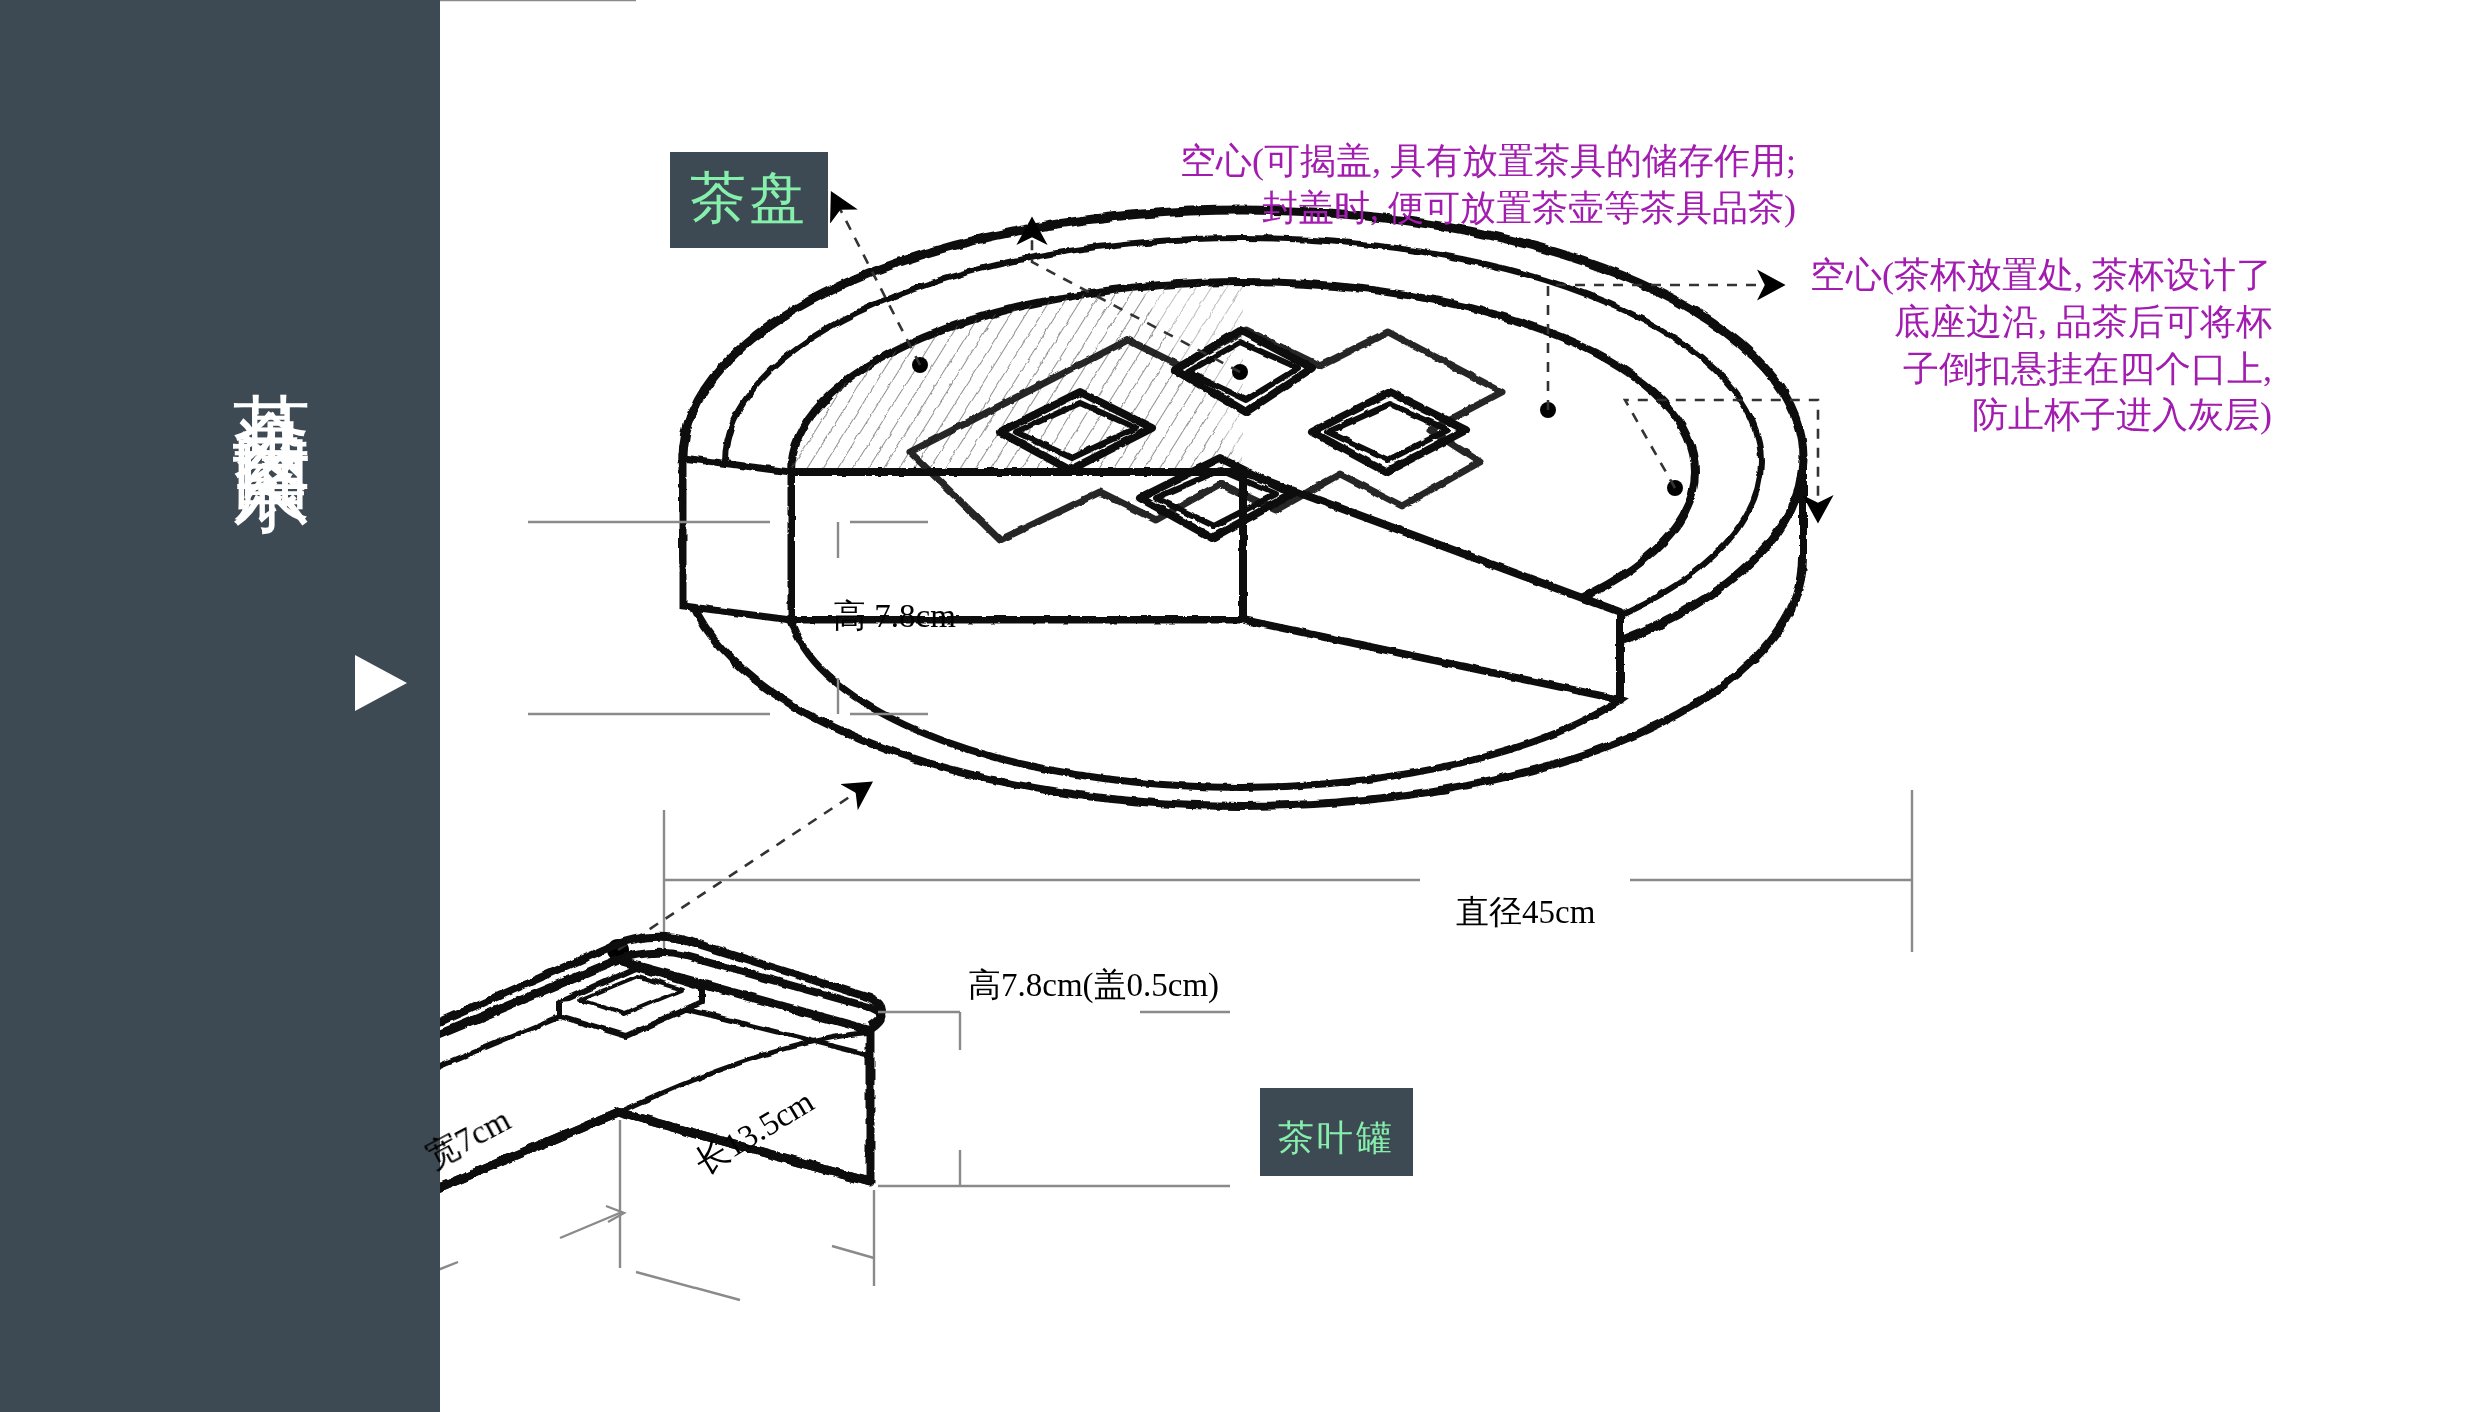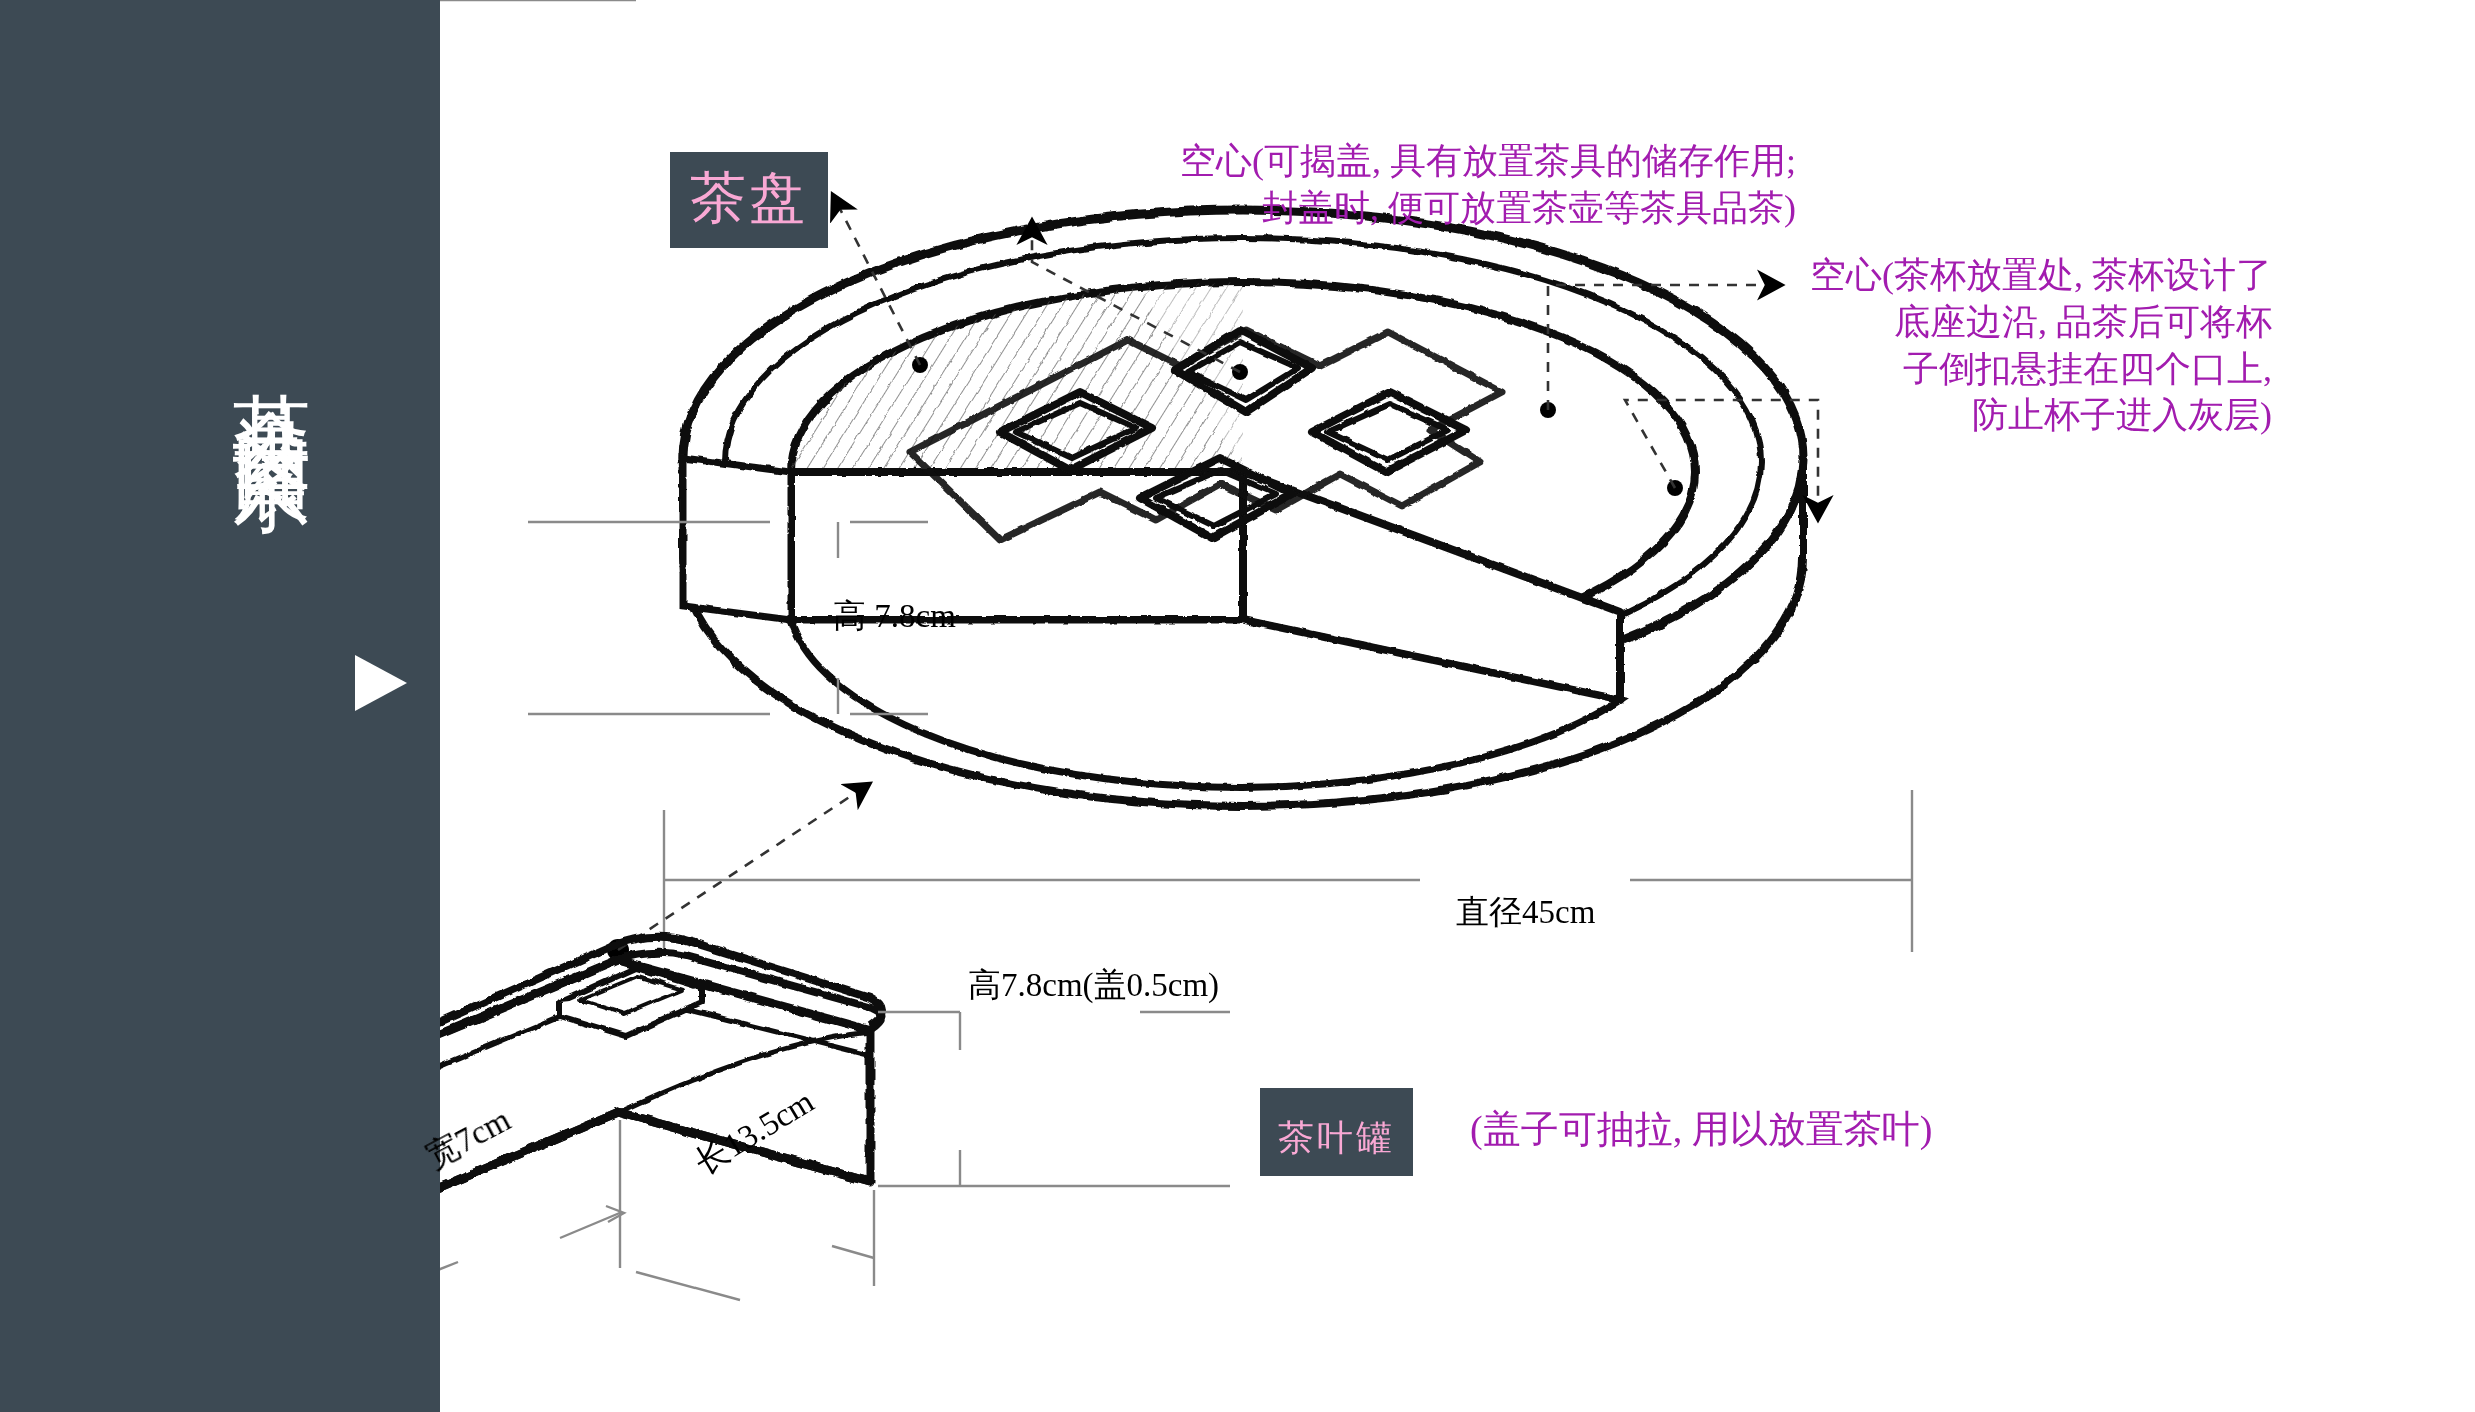--- a/index.html
+++ b/index.html
@@ -42,21 +42,21 @@
     position:absolute;
     left:440px; top:0;
     width:2035px; height:1412px;
   }
   svg.art { position:absolute; left:0; top:0; width:2035px; height:1412px; }
 
   
   .chip {
     position:absolute;
     background:#3d4a54;
-    color:#f9a8d4;
+    color:#86efac;
     font-size:56px;
     line-height:1;
     padding:18px 20px 22px 20px;
     letter-spacing:3px;
     white-space:nowrap;
     font-family:"Liberation Serif","DejaVu Serif",serif;
   }
   #chip-tray  { left:230px; top:152px; }
   #chip-can   { left:820px; top:1088px; font-size:36px; padding:32px 18px 20px 18px;}
 
@@ -240,21 +240,20 @@
 
   <div class="anno" id="anno-top">空心(可揭盖, 具有放置茶具的储存作用;
 封盖时, 便可放置茶壶等茶具品茶)</div>
 
   <div class="anno" id="anno-right">空心(茶杯放置处, 茶杯设计了
     底座边沿, 品茶后可将杯
     子倒扣悬挂在四个口上,
     防止杯子进入灰层)</div>
 
 
-  <div class="anno" id="anno-can">(盖子可抽拉, 用以放置茶叶)</div>
 
   <div class="dim" id="dim-height">高 7.8cm</div>
 
   <div class="dim" id="dim-diameter">直径45cm</div>
 
   <div class="dim" id="dim-canh">高7.8cm(盖0.5cm)</div>
 
   <div class="dim" id="dim-canw">宽7cm</div>
 
   <div class="dim" id="dim-canl">长13.5cm</div>

